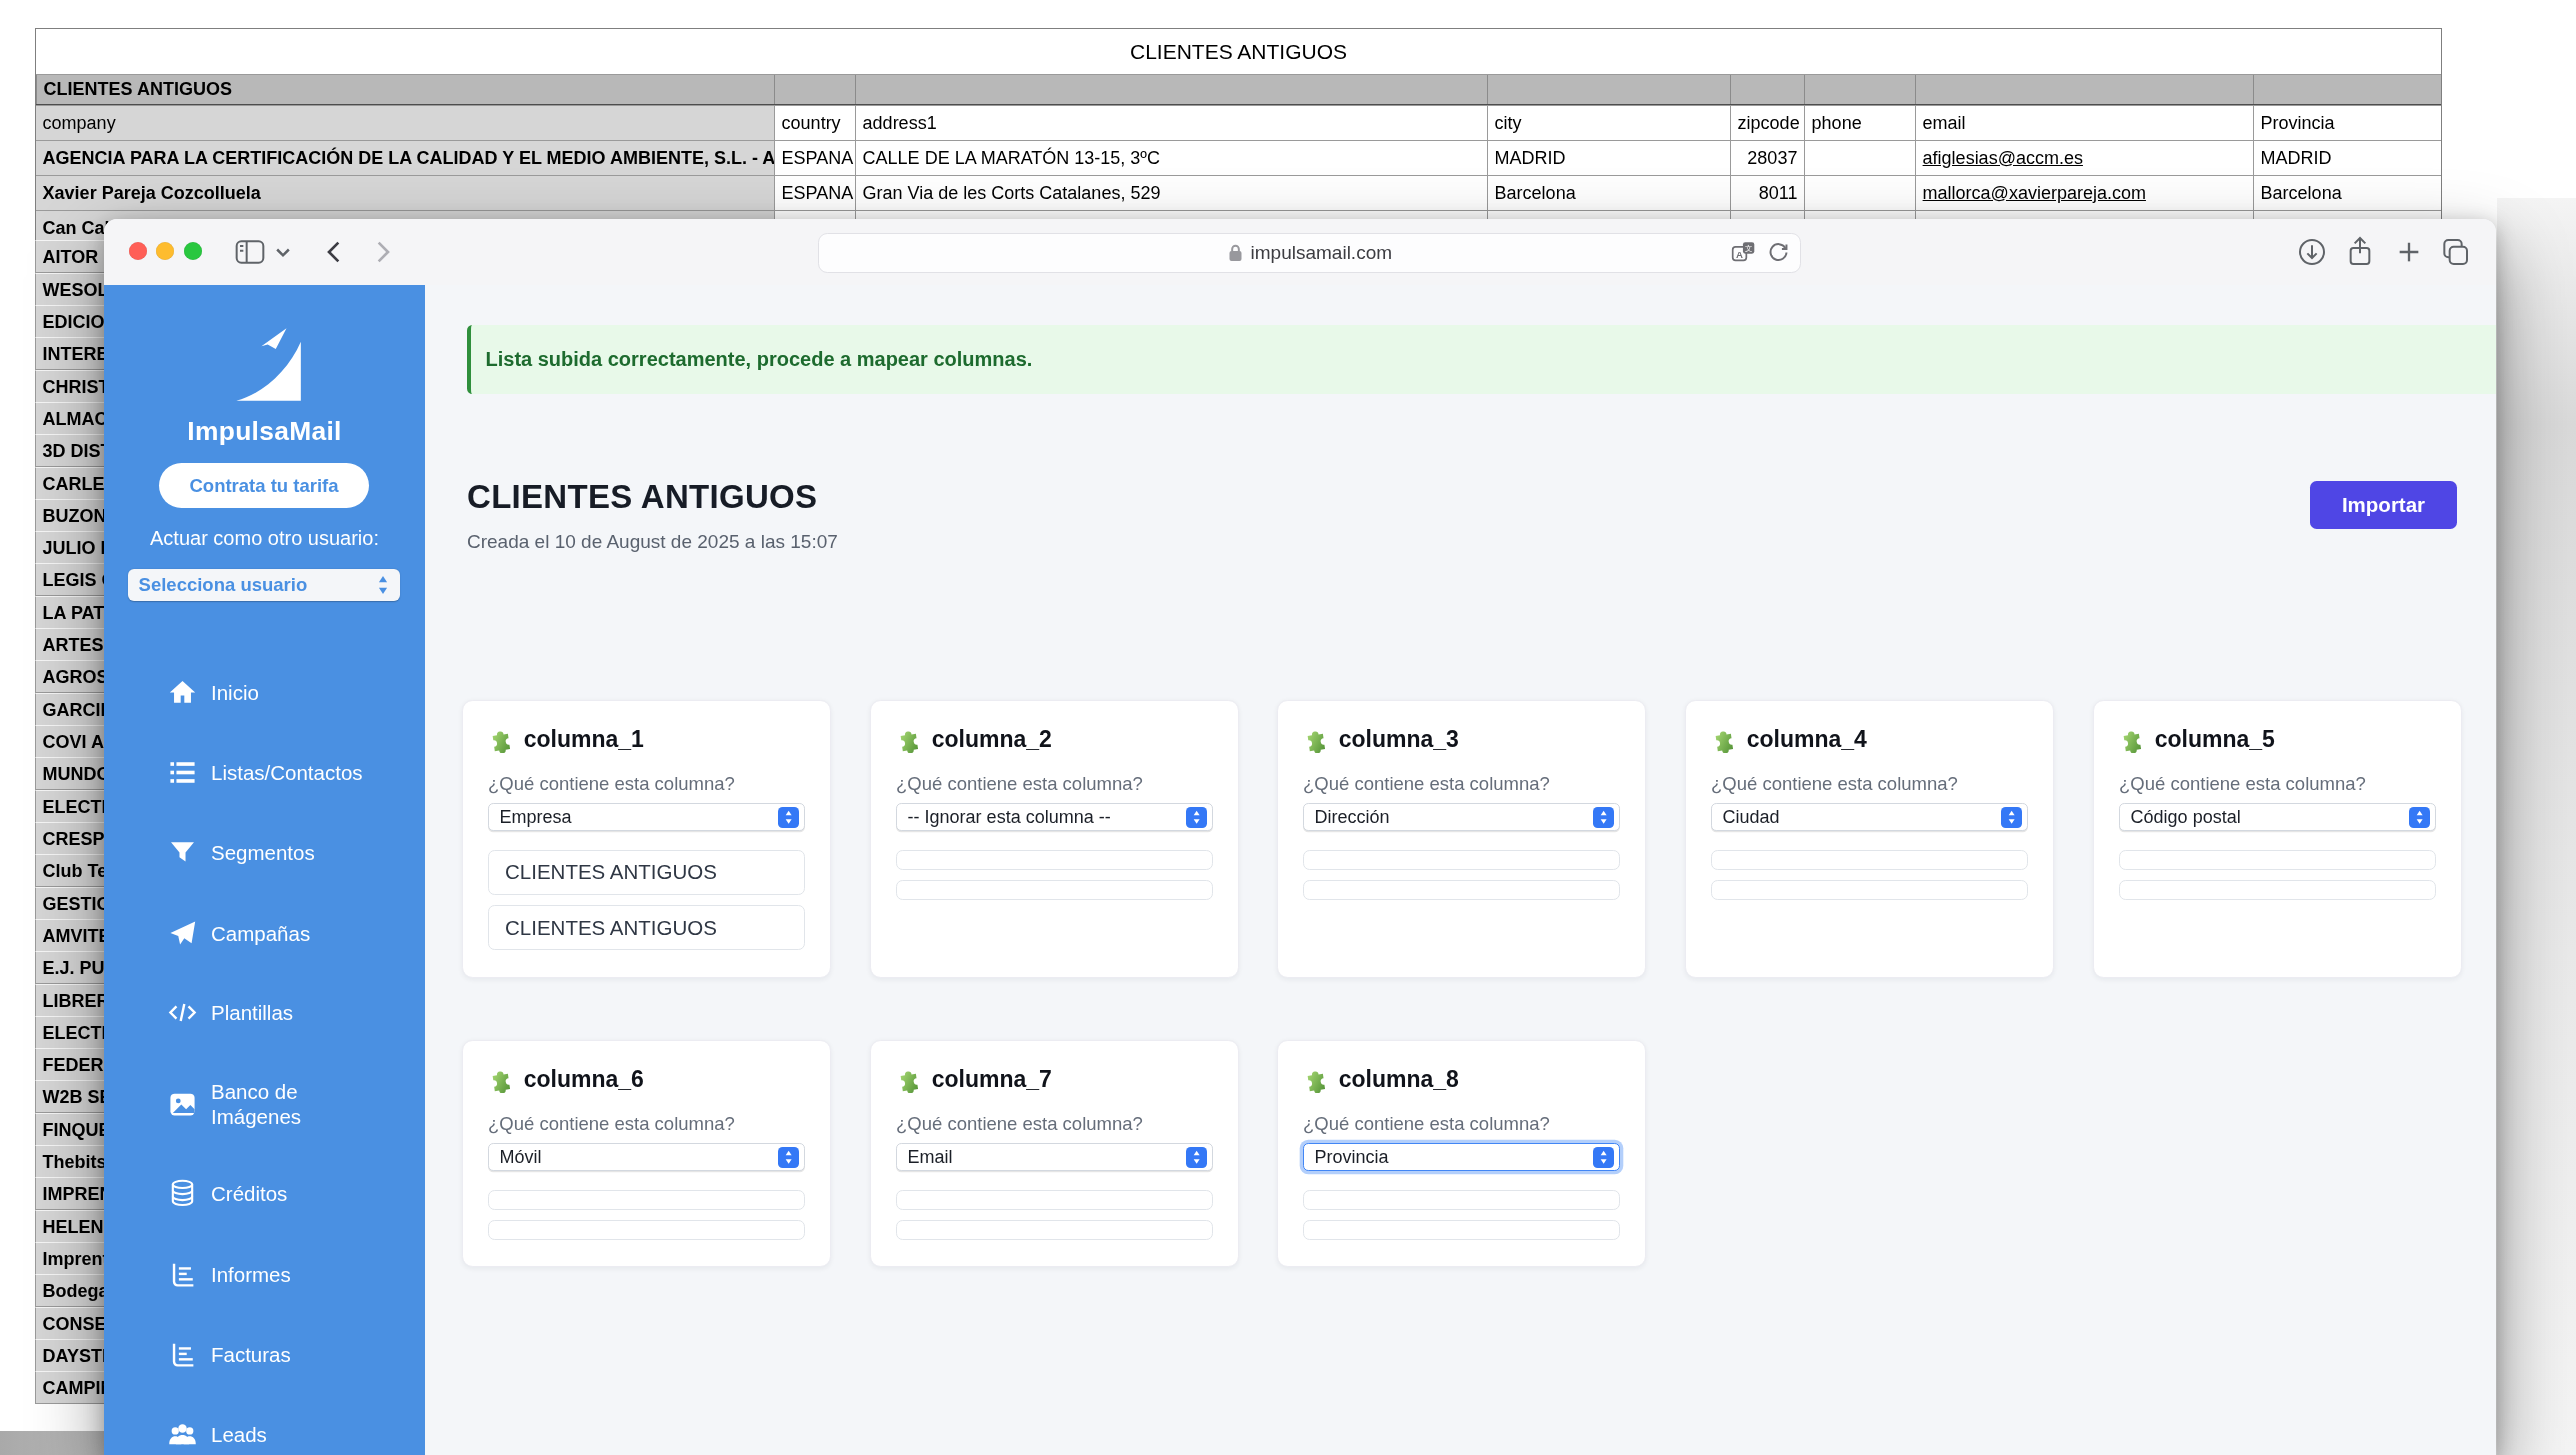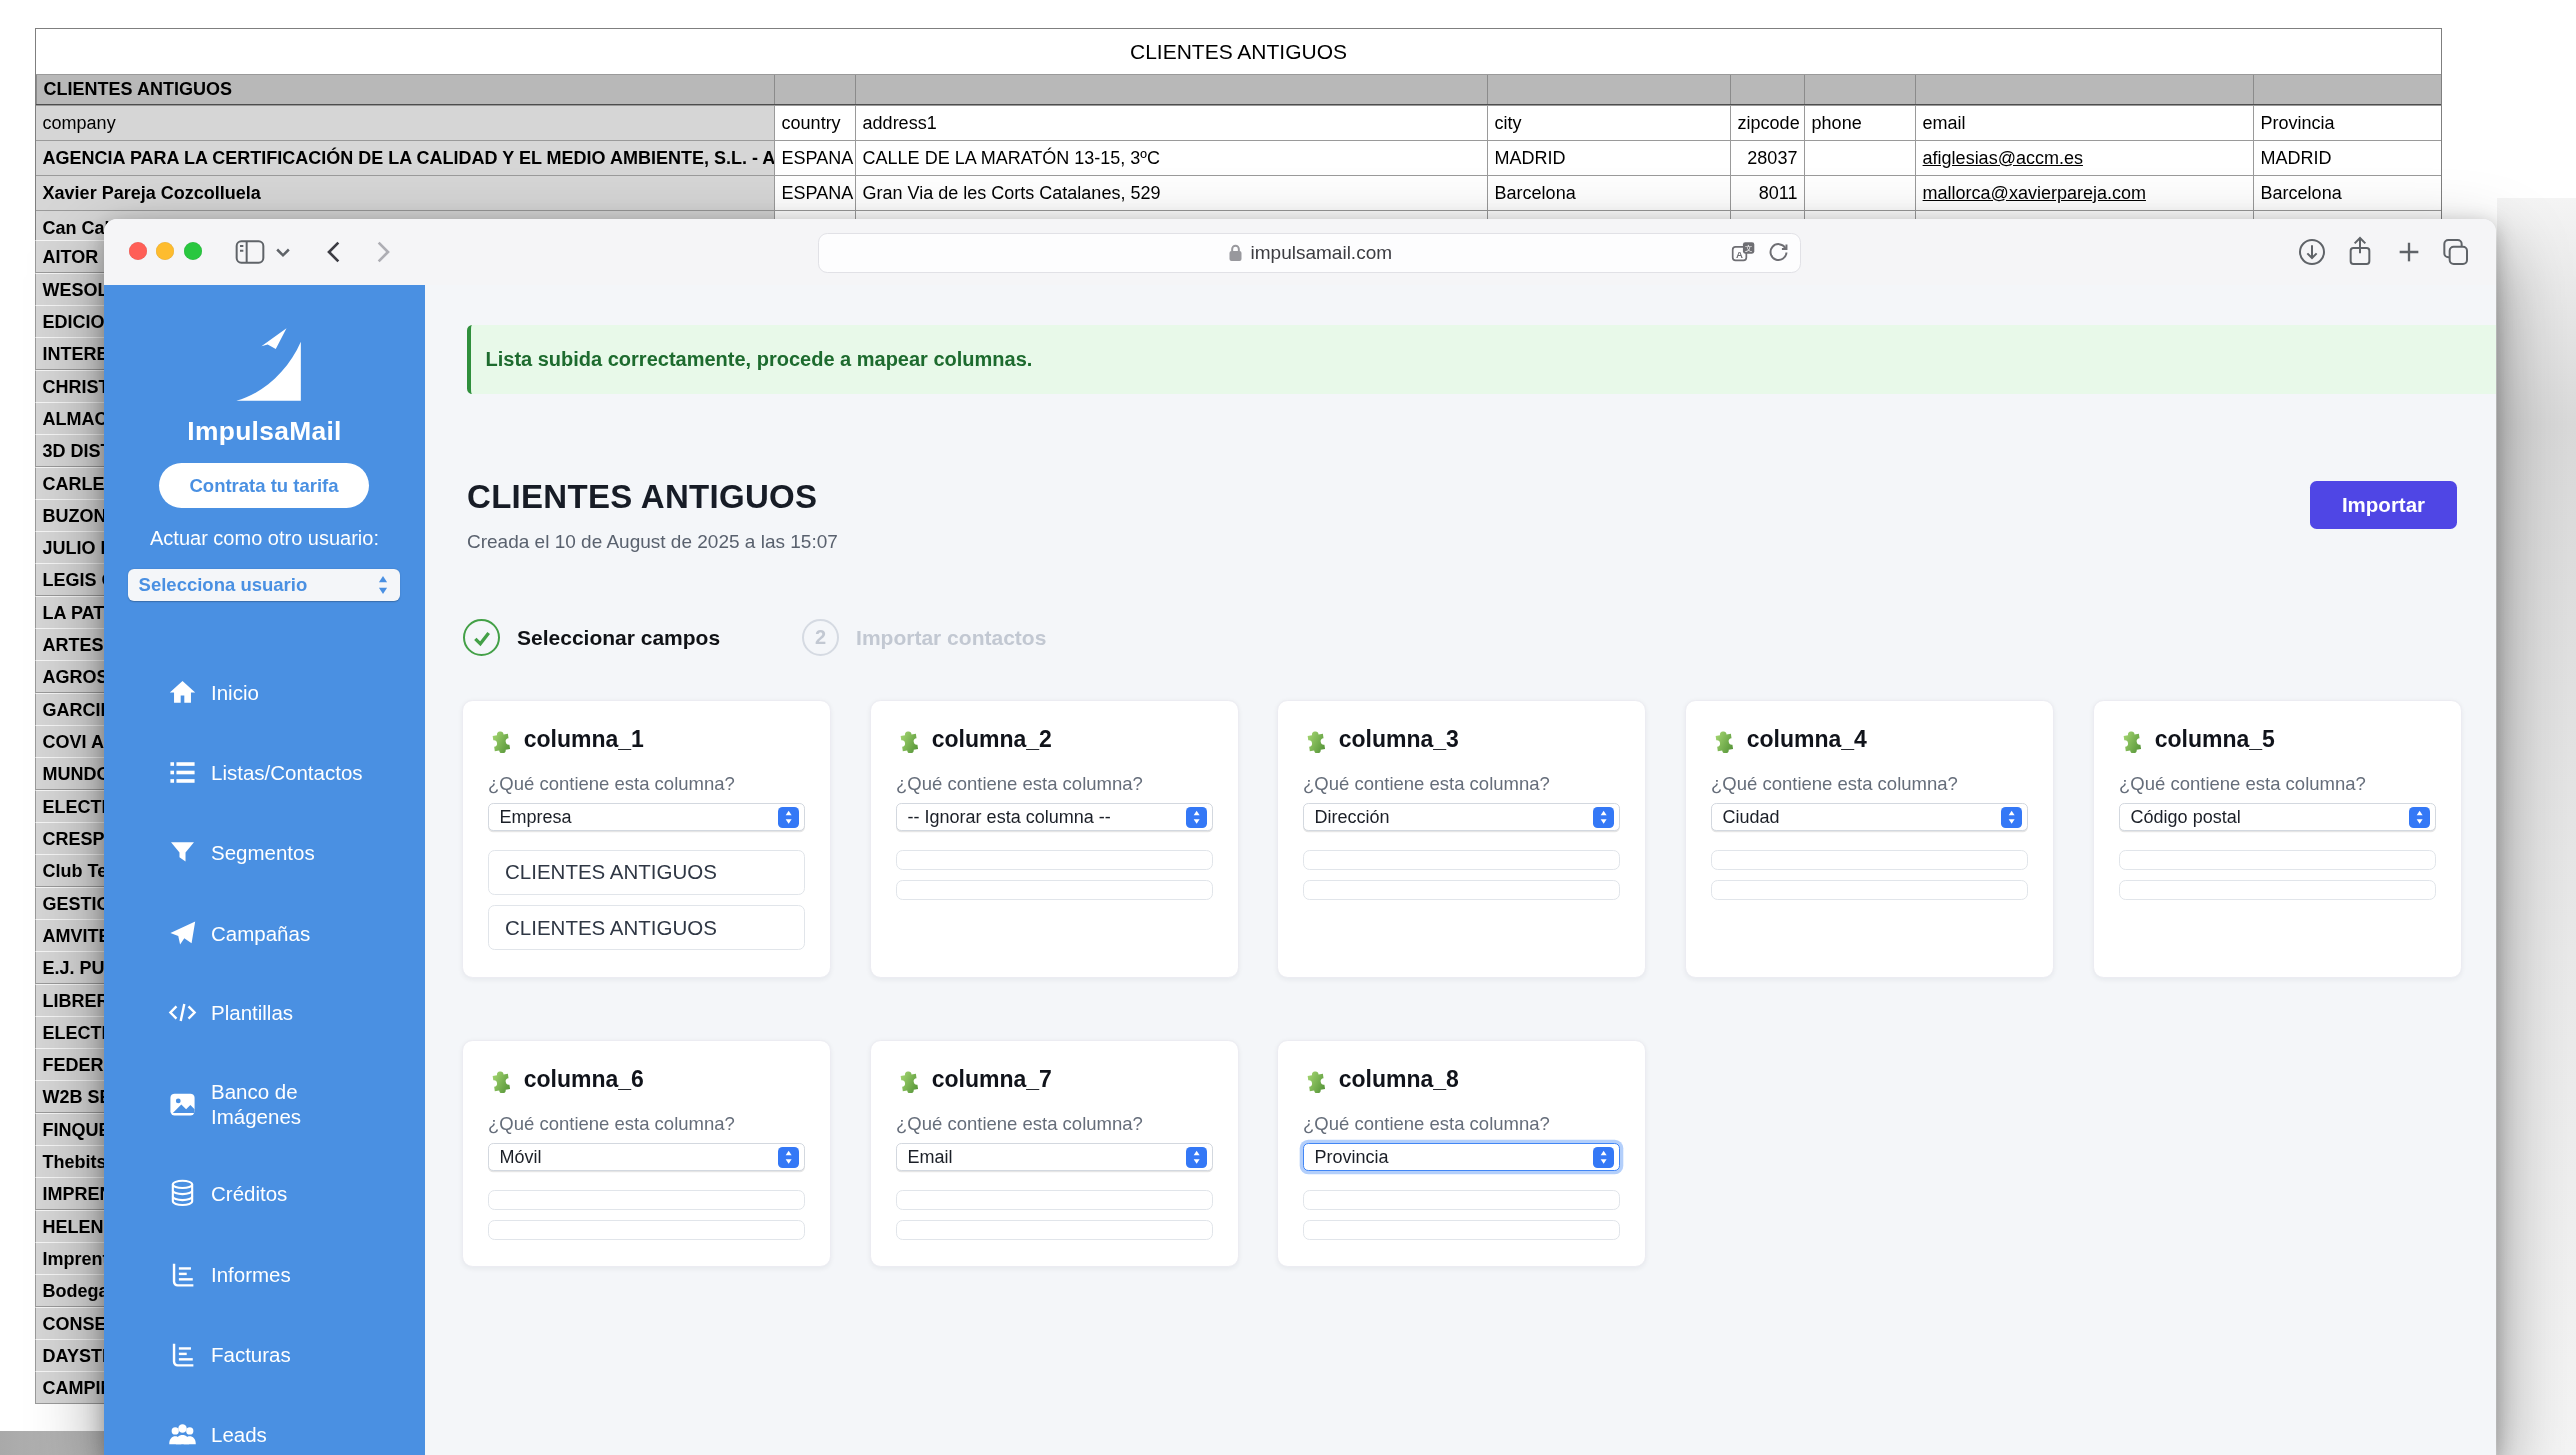--- a/index.html
+++ b/index.html
@@ -399,30 +399,20 @@
             </div>
           </div>
       </div>
 
       <div class="main">
         <div class="alert">Lista subida correctamente, procede a mapear columnas.</div>
         <div class="page-title">CLIENTES ANTIGUOS</div>
         <div class="page-sub">Creada el 10 de August de 2025 a las 15:07</div>
         <button class="import-btn">Importar</button>
 
-        <div class="steps">
-          <div class="step-circle">
-            <svg viewBox="0 0 24 24" fill="none" stroke="#43a047" stroke-width="4">
-                <polyline points="4,13 10,19 20,6"></polyline>
-              </svg>
-          </div>
-          <div class="step-label">Seleccionar campos</div>
-          <div class="step-circle pending">2</div>
-          <div class="step-label pending">Importar contactos</div>
-        </div>
 
         <div id="cards">
             <div class="card" style="left: 37px; top: 415px; height: 278px;">
               <div class="card-head">
                 <span style="width: 26.4px; height: 26.4px;"><svg viewBox="0 0 48 48">
                     <defs>
                       <linearGradient id="pg" x1="0" y1="0" x2="1" y2="1">
                         <stop offset="0" stop-color="#a8d974"></stop>
                         <stop offset="1" stop-color="#4f8f33"></stop>
                       </linearGradient>

